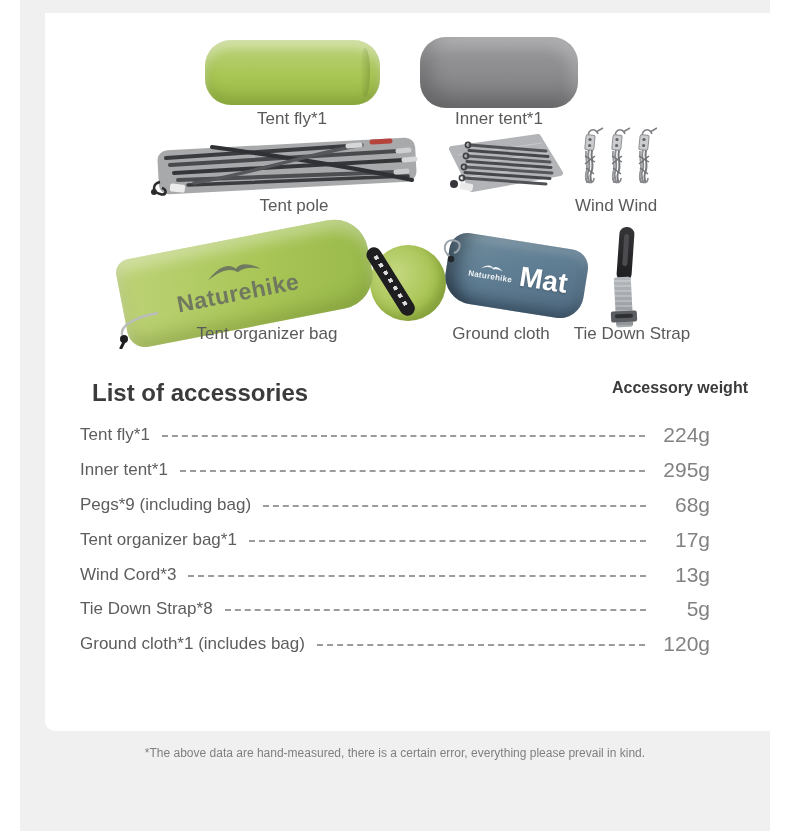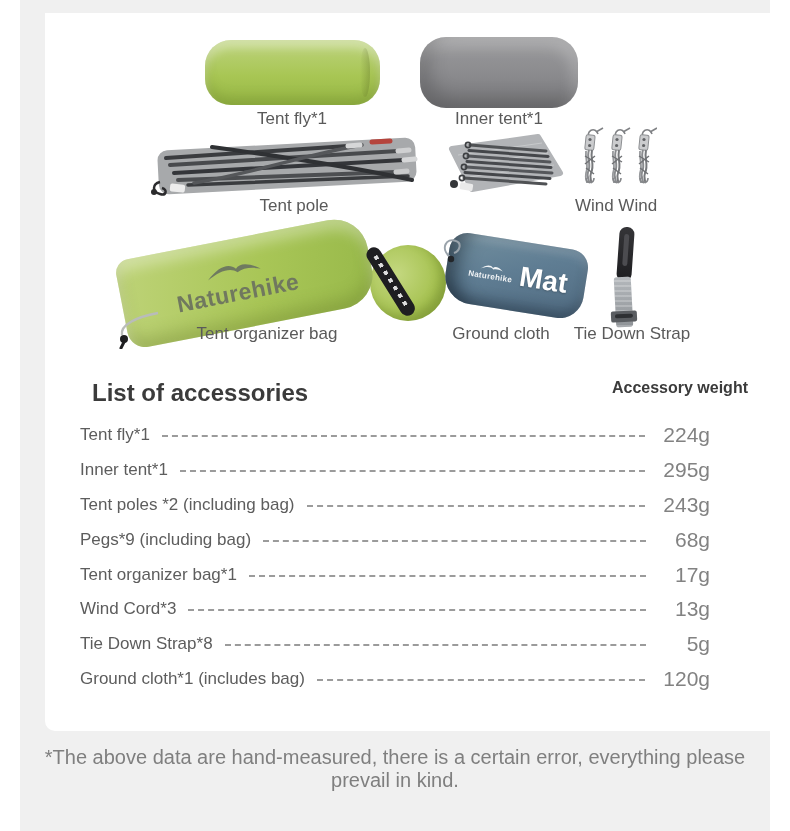--- a/index.html
+++ b/index.html
@@ -73,21 +73,21 @@
   
   .list-title{position:absolute;left:35px;top:366px;font-size:24px;font-weight:600;color:#3b3b3b;margin-left:12px;}
   .weight-title{position:absolute;right:35px;top:366px;font-size:16px;font-weight:600;color:#3b3b3b;}
   .rows{position:absolute;left:35px;top:405px;width:630px;}
   .row{height:34.8px;display:flex;align-items:center;}
   .row .name{font-size:17px;color:#5d5d5d;white-space:nowrap;}
   .row .leader{flex:1;height:0;border-top:2px dashed #9b9b9b;margin:2px 18px 0 12px;}
   .row .weight{font-size:21px;color:#828282;min-width:46px;text-align:right;white-space:nowrap;}
 
   .footnote{position:absolute;left:0;top:746px;width:750px;text-align:center;
-            font-size:20px;color:#7f7f7f;}
+            font-size:12px;color:#7f7f7f;}
 </style>
 </head>
 <body>
 
 <div class="page">
   <div class="panel">
     <div class="card">
 
       <div>
 
@@ -242,25 +242,20 @@
           <span class="name">Tent fly*1</span>
           <span class="leader"></span>
           <span class="weight">224g</span>
         </div>
         <div class="row">
           <span class="name">Inner tent*1</span>
           <span class="leader"></span>
           <span class="weight">295g</span>
         </div>
         <div class="row">
-          <span class="name">Tent poles *2 (including bag)</span>
-          <span class="leader"></span>
-          <span class="weight">243g</span>
-        </div>
-        <div class="row">
           <span class="name">Pegs*9 (including bag)</span>
           <span class="leader"></span>
           <span class="weight">68g</span>
         </div>
         <div class="row">
           <span class="name">Tent organizer bag*1</span>
           <span class="leader"></span>
           <span class="weight">17g</span>
         </div>
         <div class="row">

